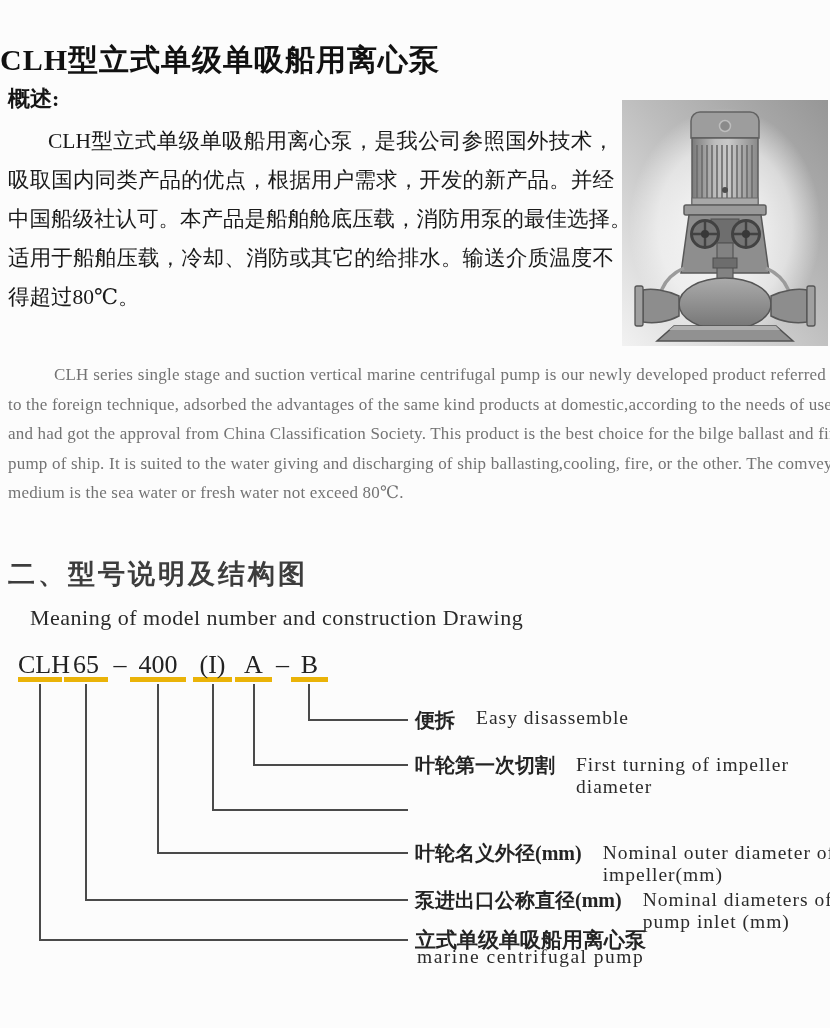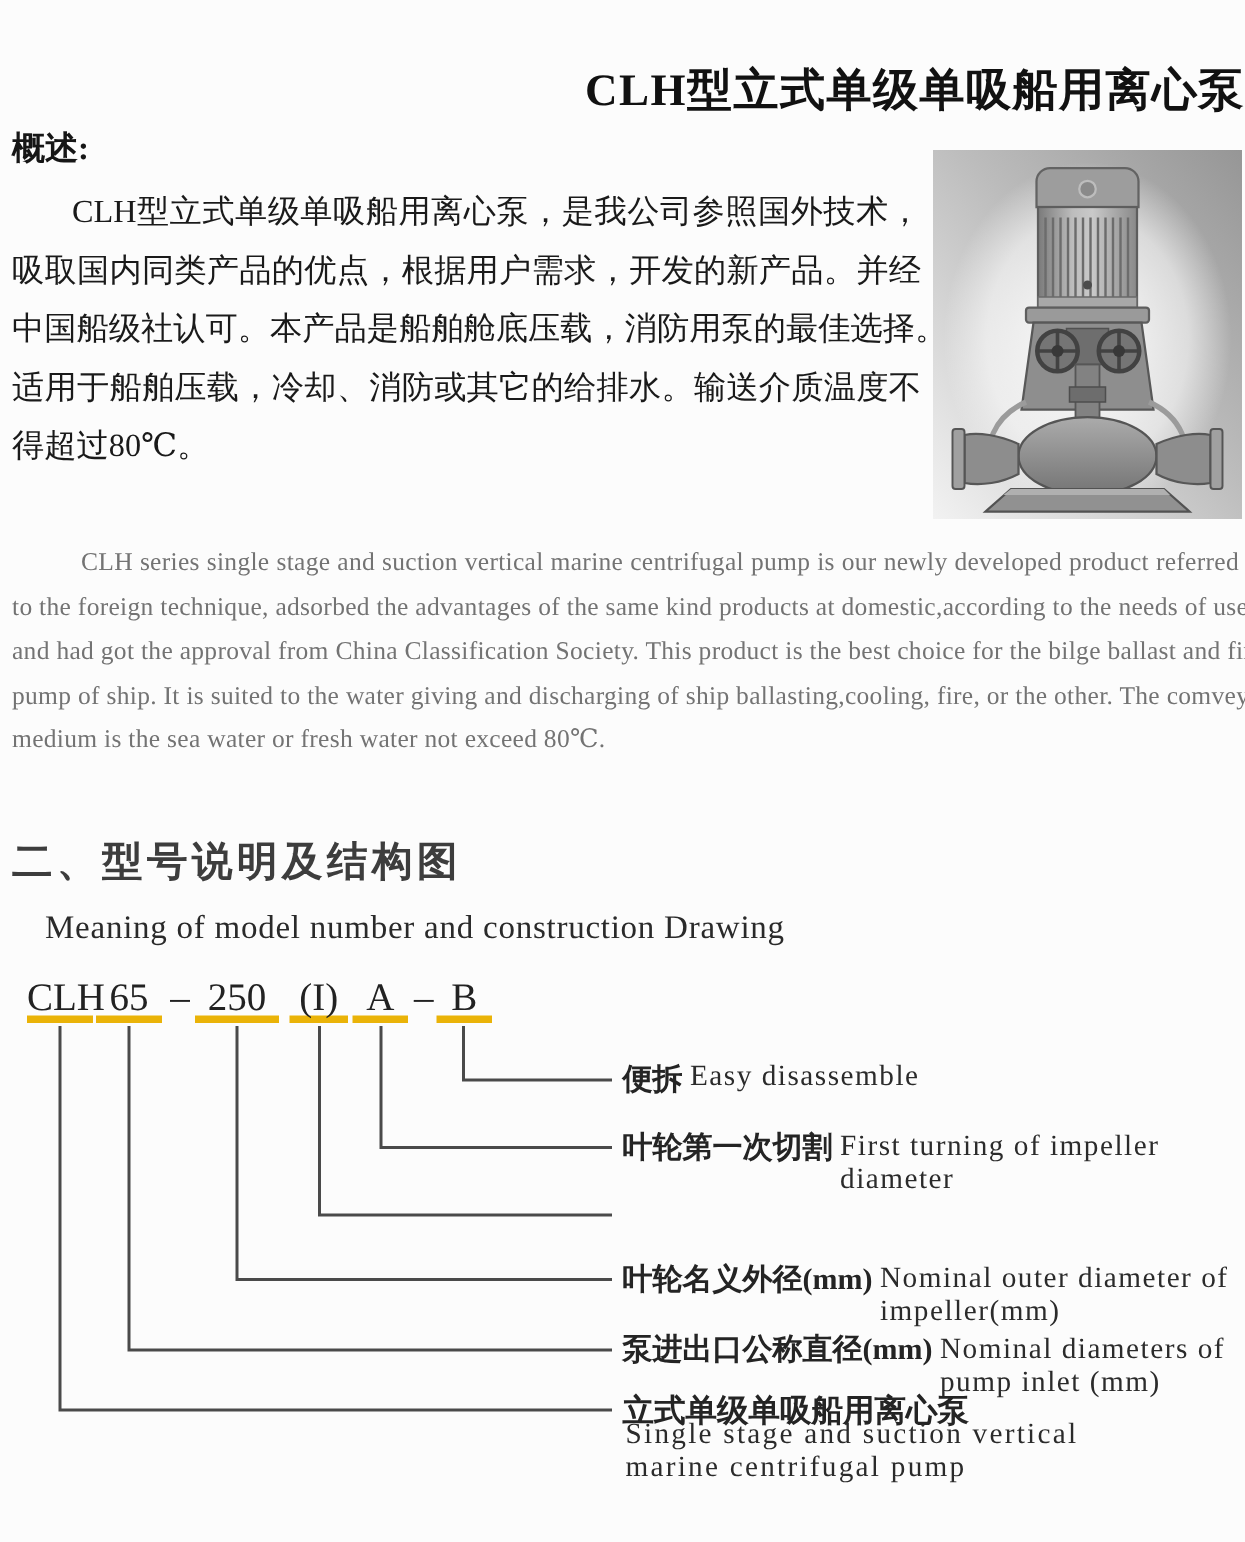--- a/index.html
+++ b/index.html
@@ -2,21 +2,21 @@
 <html><head>
 <meta charset="utf-8">
 <style>
   html,body{margin:0;padding:0;background:#d8d8d8;}
   .page{
     position:relative;width:830px;height:1028px;margin:0 auto;
     background:#fcfcfc;color:#1e1e1e;overflow:hidden;
     font-family:"Liberation Serif","DejaVu Serif",serif;
   }
   .page-title{
-    position:absolute;top:20px;left:0;width:100%;text-align:right;
+    position:absolute;top:20px;left:0;width:100%;text-align:left;
     font-size:30px;font-weight:700;letter-spacing:1px;color:#111;
   }
   .ov-head{
     position:absolute;left:8px;top:84px;
     font-size:22px;font-weight:700;color:#161616;
   }
   .zh-para{position:absolute;left:8px;top:122px;width:606px;}
   .zh-line{
     font-size:21.5px;line-height:39px;color:#1a1a1a;
     text-align:justify;text-align-last:justify;white-space:nowrap;
@@ -47,21 +47,21 @@
     position:absolute;top:0;height:32px;box-sizing:border-box;
     text-align:center;font-size:26px;color:#222;
     border-bottom:5px solid #eab308;
   }
   .dash{
     position:absolute;top:0;height:32px;text-align:center;
     font-size:26px;color:#222;border-bottom:none;
   }
   .connectors{position:absolute;left:0;top:684px;}
   .legend-row{
-    position:absolute;left:415px;display:flex;align-items:flex-start;gap:5px;
+    position:absolute;left:415px;display:flex;align-items:flex-start;gap:21px;
   }
   .lzh{
     font-size:20px;font-weight:700;color:#242424;line-height:26px;white-space:nowrap;
   }
   .len{
     font-size:19.5px;color:#2b2b2b;letter-spacing:1px;line-height:21.5px;white-space:nowrap;
   }
   .len.block{margin-top:2px;}
   .row6-en{position:absolute;left:417px;top:946px;}
   .row6-en .len{line-height:22px;letter-spacing:1.5px;}
@@ -159,21 +159,21 @@
     <div class="en-line last">medium is the sea water or fresh water not exceed 80℃.</div>
   </div>
 
   <div class="sec-head-zh">二、型号说明及结构图</div>
   <div class="sec-head-en">Meaning of model number and construction Drawing</div>
 
   <div class="model-row">
     <span class="seg" style="left:18px;width:44px;">CLH</span>
     <span class="seg" style="left:64px;width:44px;">65</span>
     <span class="dash" style="left:110px;width:20px;">–</span>
-    <span class="seg" style="left:130px;width:56px;">250</span>
+    <span class="seg" style="left:130px;width:56px;">400</span>
     <span class="seg" style="left:193px;width:39px;">(I)</span>
     <span class="seg" style="left:235px;width:37px;">A</span>
     <span class="dash" style="left:273px;width:19px;">–</span>
     <span class="seg" style="left:291px;width:37px;">B</span>
   </div>
 
   <svg class="connectors" width="420" height="266" viewBox="0 0 420 266">
     <g fill="none" stroke="#4a4a4a" stroke-width="2">
       <polyline points="309,0 309,36 408,36"></polyline>
       <polyline points="254,0 254,81 408,81"></polyline>
@@ -211,17 +211,16 @@
     <span class="len block">
       <div>Nominal diameters of</div>
       <div>pump inlet (mm)</div>
     </span>
   </div>
 
   <div class="legend-row" style="top:927px;">
     <span class="lzh" style="font-size:21px;">立式单级单吸船用离心泵</span>
   </div>
   <div class="row6-en">
-    <div class="len">Single stage and suction vertical</div>
     <div class="len">marine centrifugal pump</div>
   </div>
 
 </div>
 
 </body></html>

